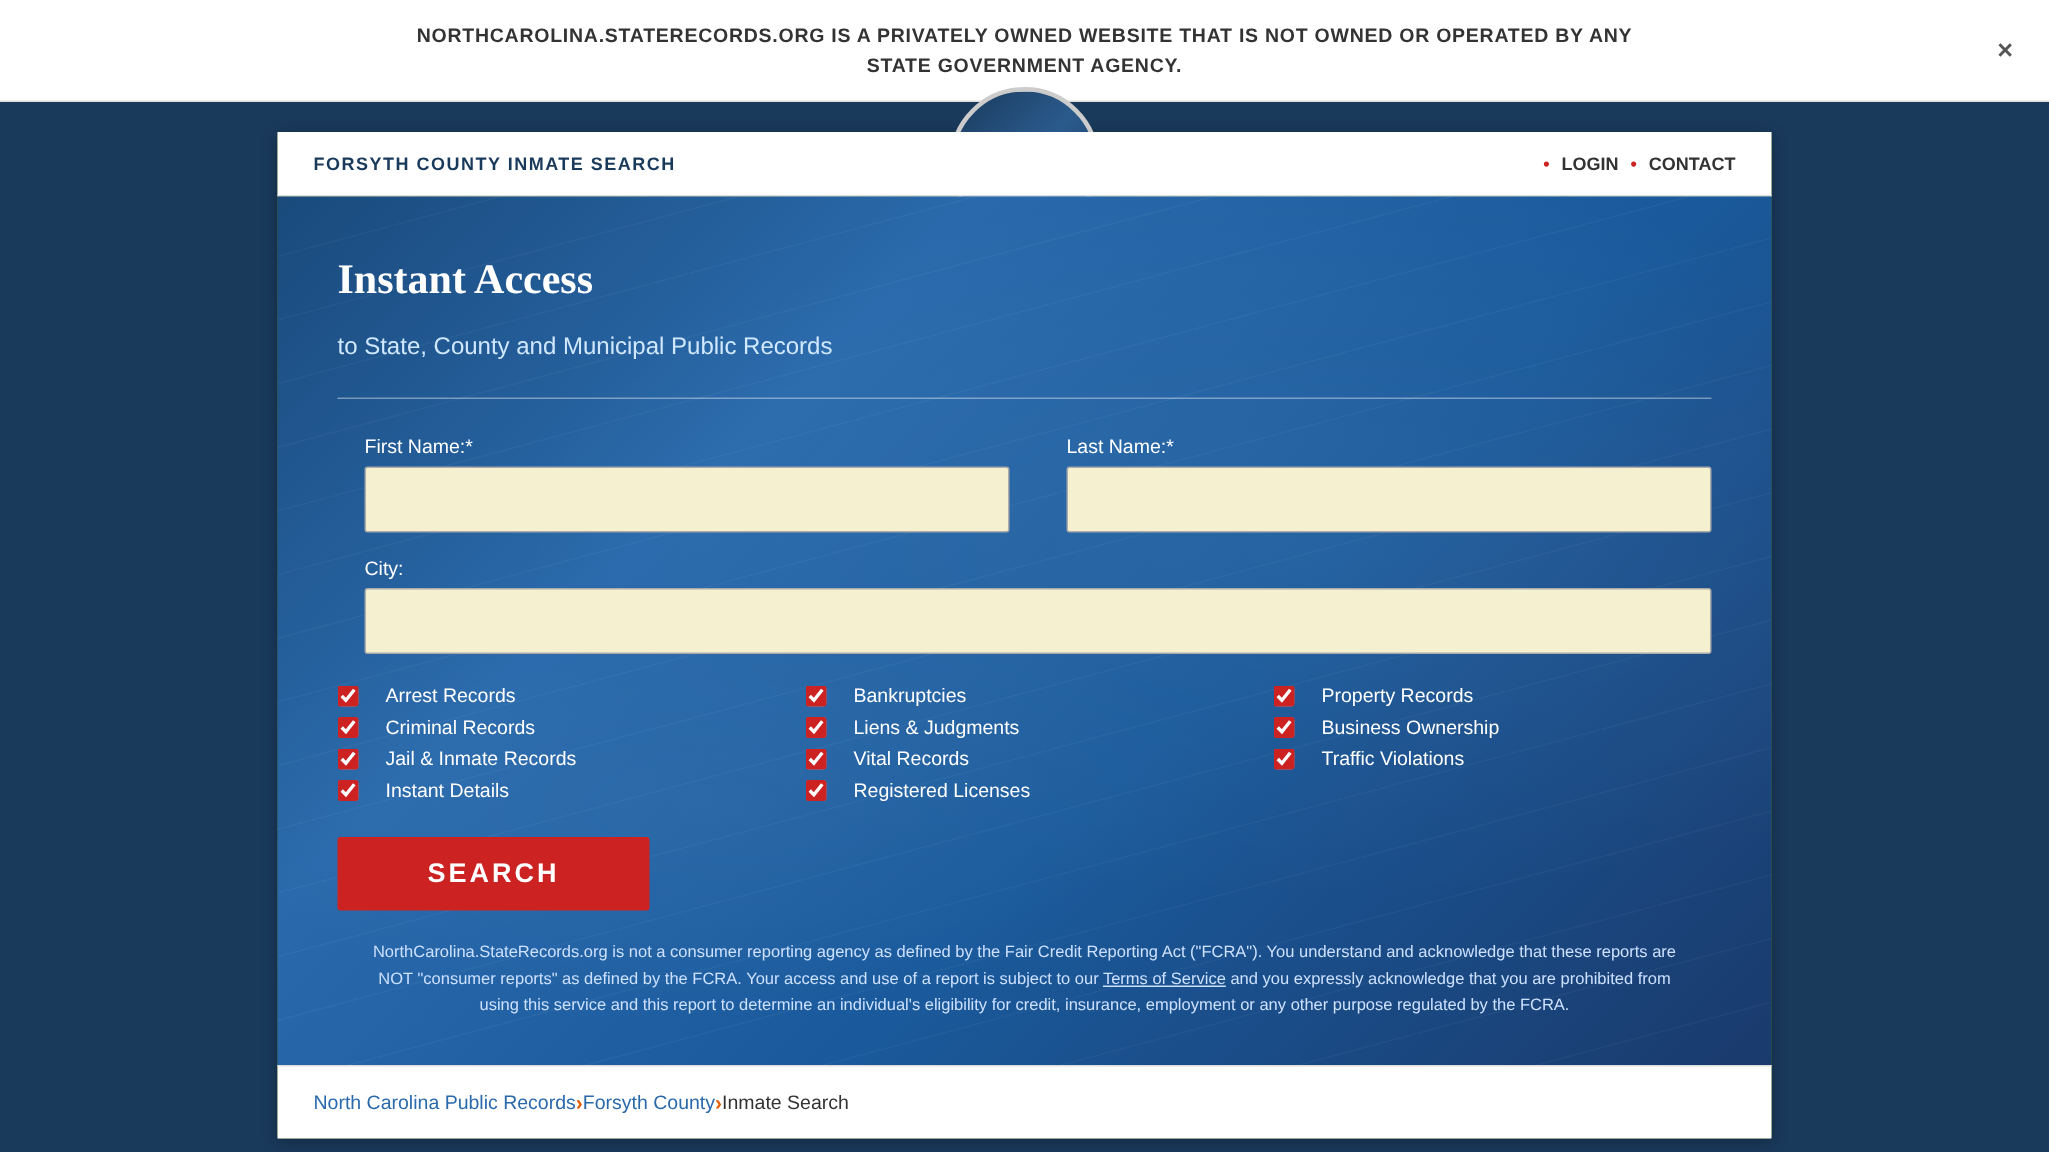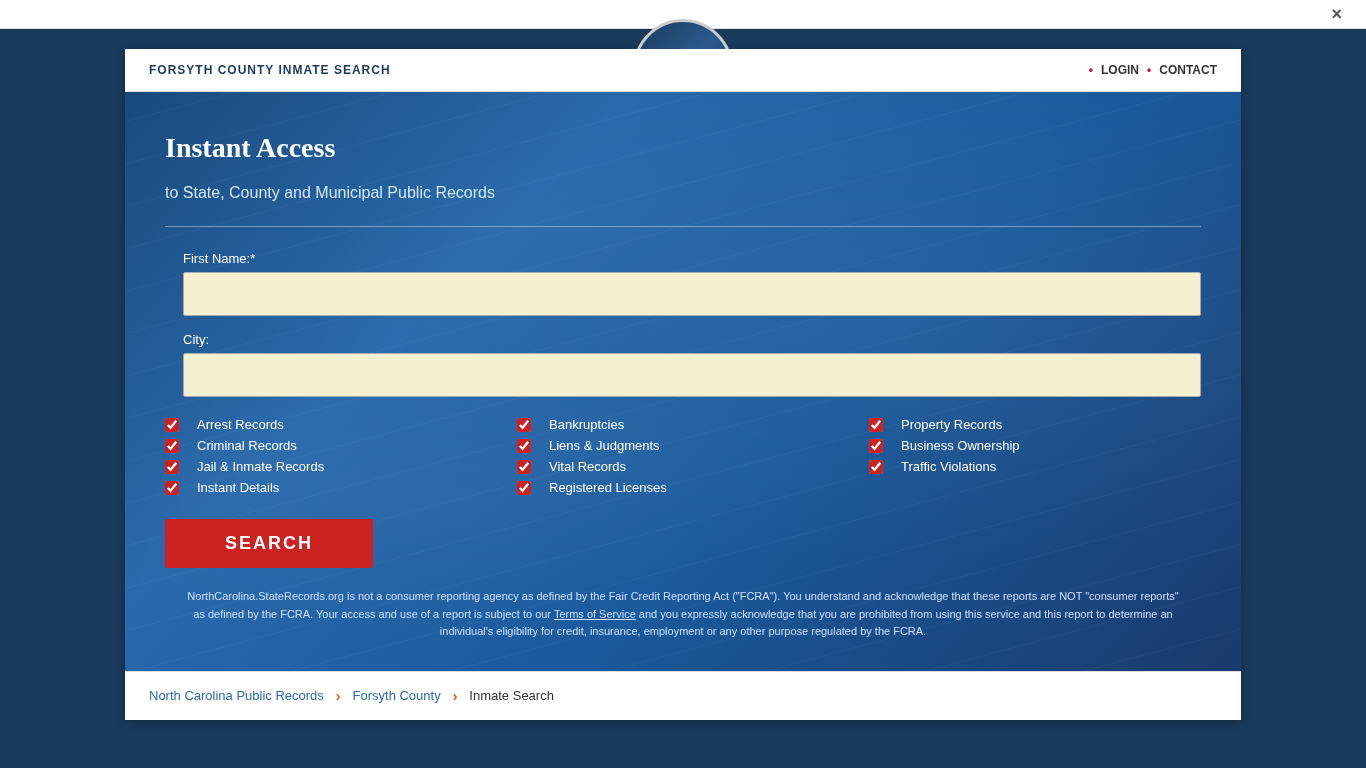--- a/index.html
+++ b/index.html
@@ -42,21 +42,21 @@
     #main-wrapper {
       background-color: #1a3a5c;
       padding: 20px 0 30px 0;
       display: flex;
       flex-direction: column;
       align-items: center;
     }
 
     
     #card {
-      width: 1116px;
+      width: 996px;
       background: #4d7c0f;
       border-radius: 2px;
       overflow: visible;
       position: relative;
       box-shadow: 0 2px 10px rgba(0,0,0,0.3);
     }
 
     
     #card-header {
       display: flex;
@@ -289,40 +289,44 @@
 
     
     #card-footer {
       padding: 16px 24px;
       background: #fff;
       border-top: 1px solid #ddd;
     }
     #breadcrumb {
       display: flex;
       align-items: center;
-      gap: 12px;
+      gap: 0;
       font-size: 13px;
     }
     .breadcrumb-link {
       color: #2a6aac;
       text-decoration: none;
     }
     .breadcrumb-separator {
       color: #e55a00;
       font-weight: bold;
       font-size: 14px;
     }
     .breadcrumb-current {
       color: #333;
     }
   </style>
 </head>
 <body>
 
 <div id="top-banner">
+  <p>
+    <span>NORTHCAROLINA.STATERECORDS.ORG IS A PRIVATELY OWNED WEBSITE THAT IS NOT OWNED OR OPERATED BY ANY</span><br>
+    <span>STATE GOVERNMENT AGENCY.</span>
+  </p>
   <button id="close-btn">×</button>
 </div>
 
 <div id="main-wrapper">
 
   <div id="card">
 
     <div id="logo-container">
       <div id="logo-circle">
         <div class="logo-inner">
@@ -350,20 +354,24 @@
       <div id="hero-content">
         <h1 id="hero-title">Instant Access</h1>
         <p id="hero-subtitle">to State, County and Municipal Public Records</p>
         <hr id="divider-line">
 
         <div id="form-row-1">
           <div class="field-group">
             <label class="field-label">First Name:*</label>
             <input type="text" class="field-input" placeholder="" style="">
           </div>
+          <div class="field-group">
+            <label class="field-label">Last Name:*</label>
+            <input type="text" class="field-input" placeholder="" style="">
+          </div>
         </div>
 
         <div id="form-row-2">
           <div class="field-group city-group">
             <label class="field-label">City:</label>
             <input type="text" class="field-input" placeholder="" style="">
           </div>
         </div>
 
         <div id="checkboxes-section">

